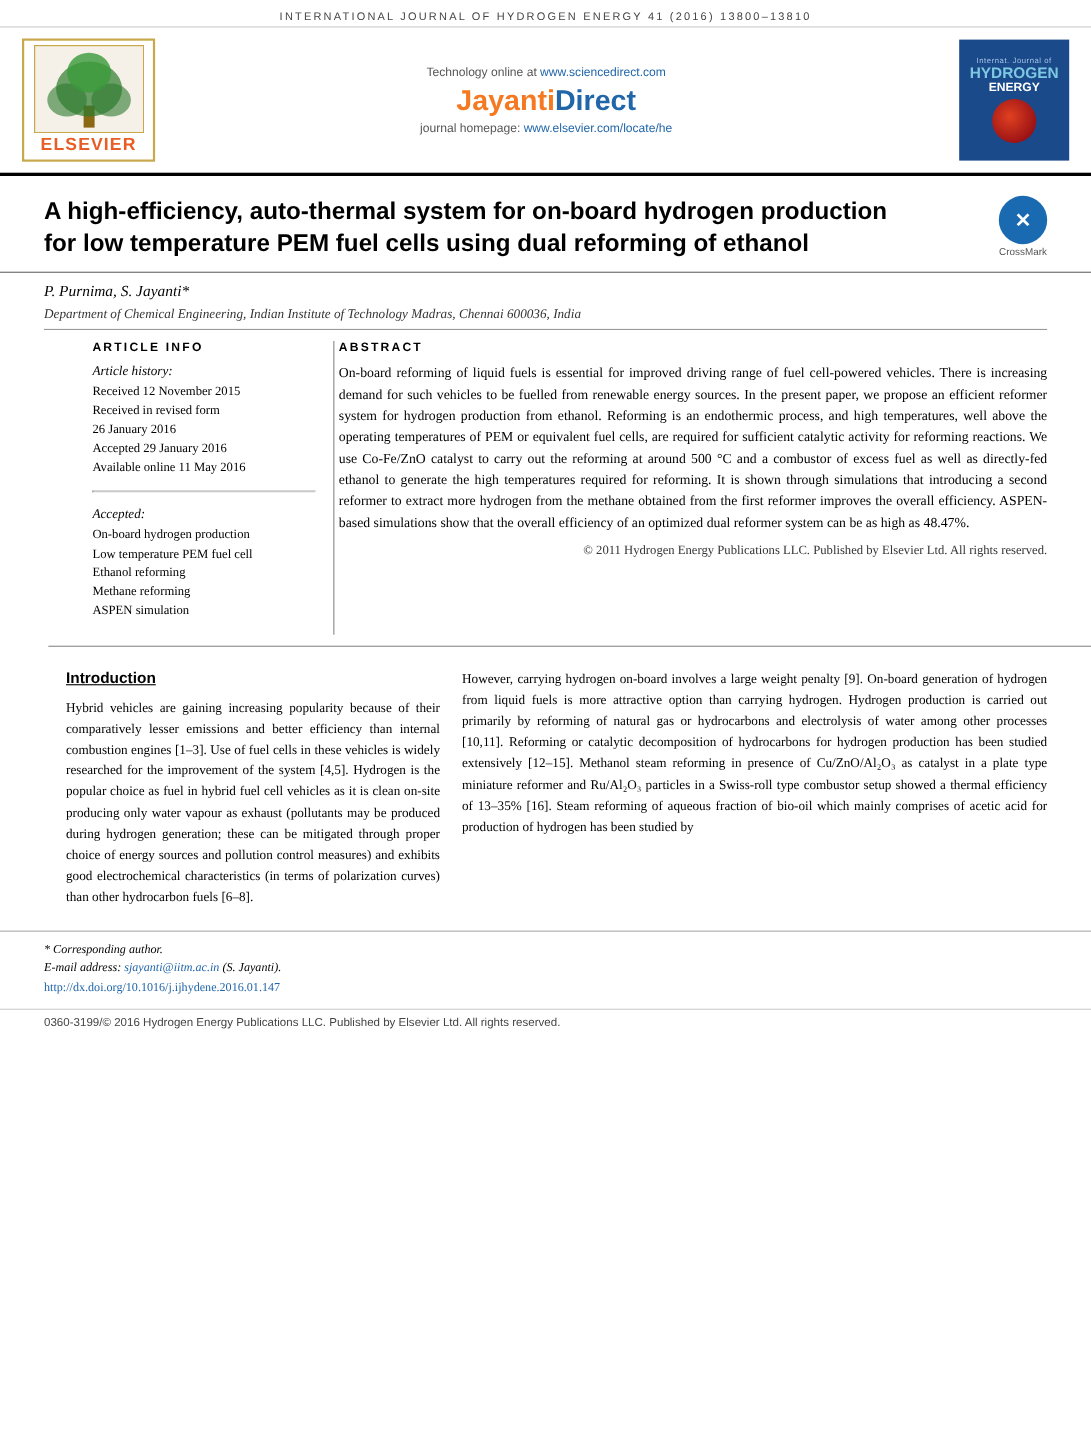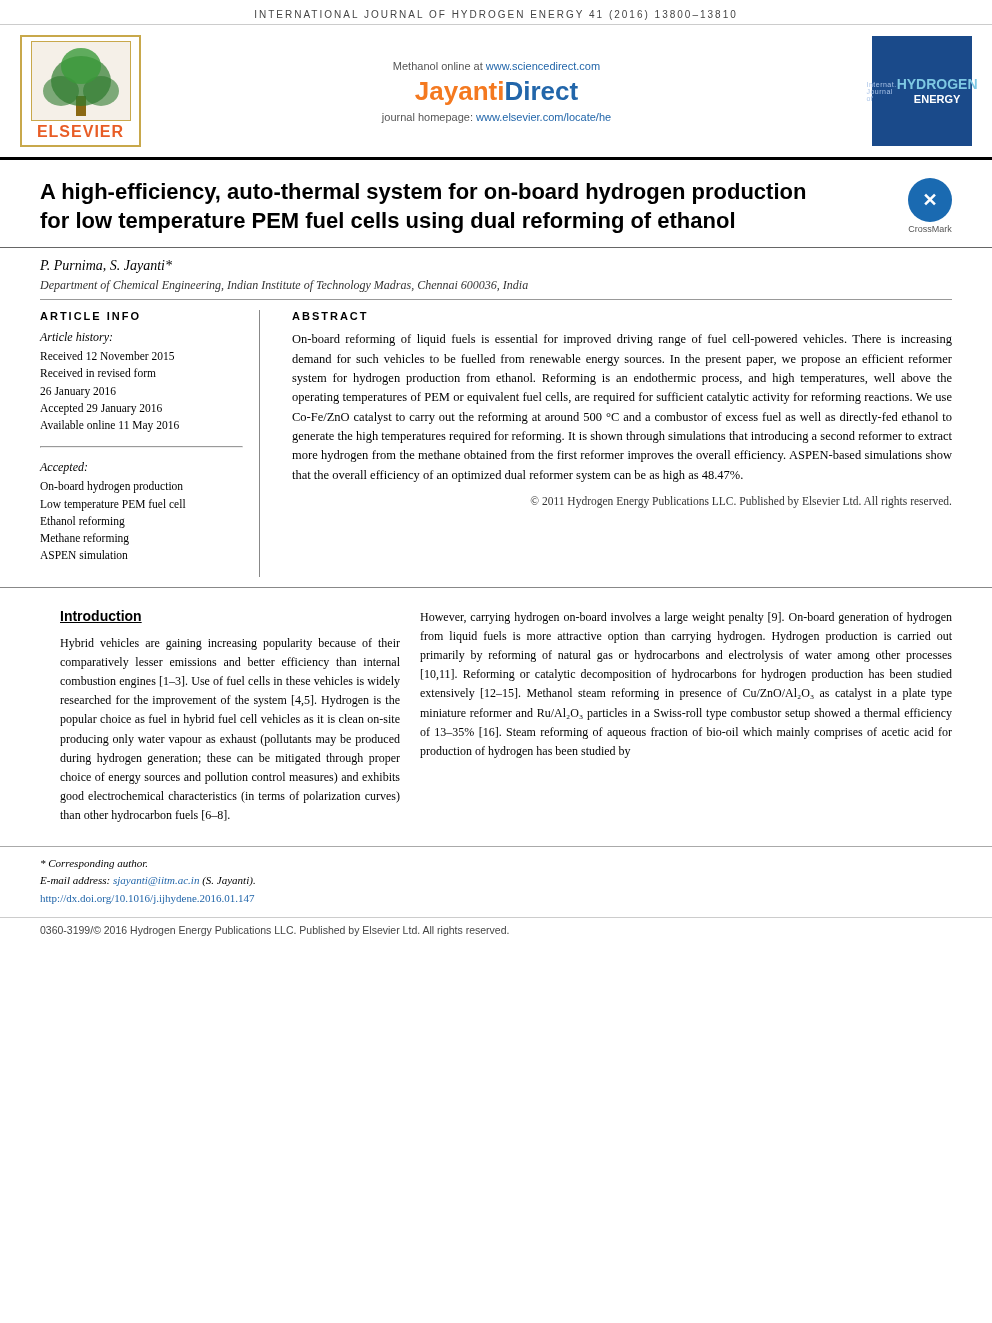--- a/index.html
+++ b/index.html
@@ -91,21 +91,21 @@
       width: 120px;
       flex-shrink: 0;
       display: flex;
       justify-content: flex-end;
     }
     .journal-logo .logo-box {
       background: #1a4a8a;
       width: 100px;
       height: 110px;
       display: flex;
-      flex-direction: row;
+      flex-direction: column;
       align-items: center;
       justify-content: center;
       padding: 6px;
       position: relative;
     }
     .journal-logo .logo-box .intl {
       color: #aac4e8;
       font-size: 7px;
       letter-spacing: 0.5px;
       font-family: Arial, sans-serif;
@@ -182,22 +182,23 @@
     }
     .authors-section .affiliation {
       font-size: 12px;
       font-style: italic;
       color: #333;
       margin-top: 4px;
     }
     .article-info-abstract {
       display: flex;
       padding: 10px 40px;
-      gap: 32px;
+      gap: 4px;
       border-bottom: 1px solid #888;
+      margin-left: 44px;
     }
     .article-info {
       width: 220px;
       flex-shrink: 0;
       border-right: 1px solid #888;
       padding-right: 16px;
     }
     .article-info .section-title {
       font-family: Arial, sans-serif;
       font-size: 11px;
@@ -311,21 +312,21 @@
 
           <rect x="0" y="0" width="100" height="80" fill="none" stroke="#c8a84b" stroke-width="2"></rect>
         </svg>
       </div>
       <div class="brand-name">ELSEVIER</div>
     </div>
   </div>
 
   <div class="center-header">
     <div class="available-text">
-      <span>Methanol online at</span>
+      <span>Technology online at</span>
       <a href="#">www.sciencedirect.com</a>
     </div>
     <div class="sciencedirect-title">
       <span style="color:#f47920;">Jayanti</span><span style="color:#2266aa;">Direct</span>
     </div>
     <div class="journal-homepage">
       <span>journal homepage:</span>
       <a href="#">www.elsevier.com/locate/he</a>
     </div>
   </div>

